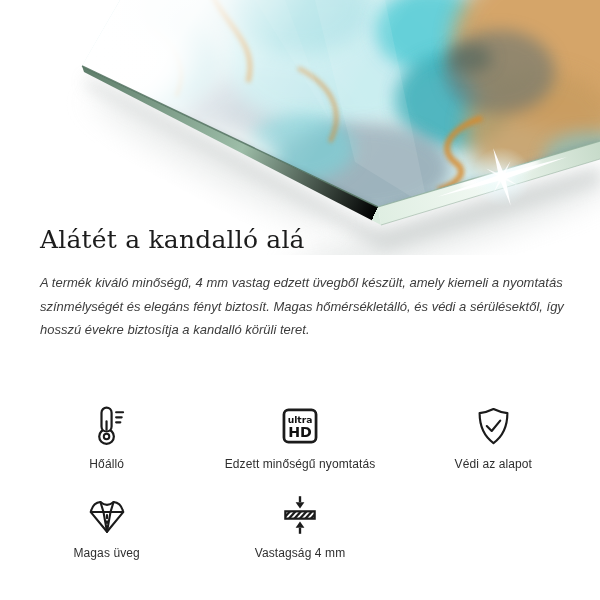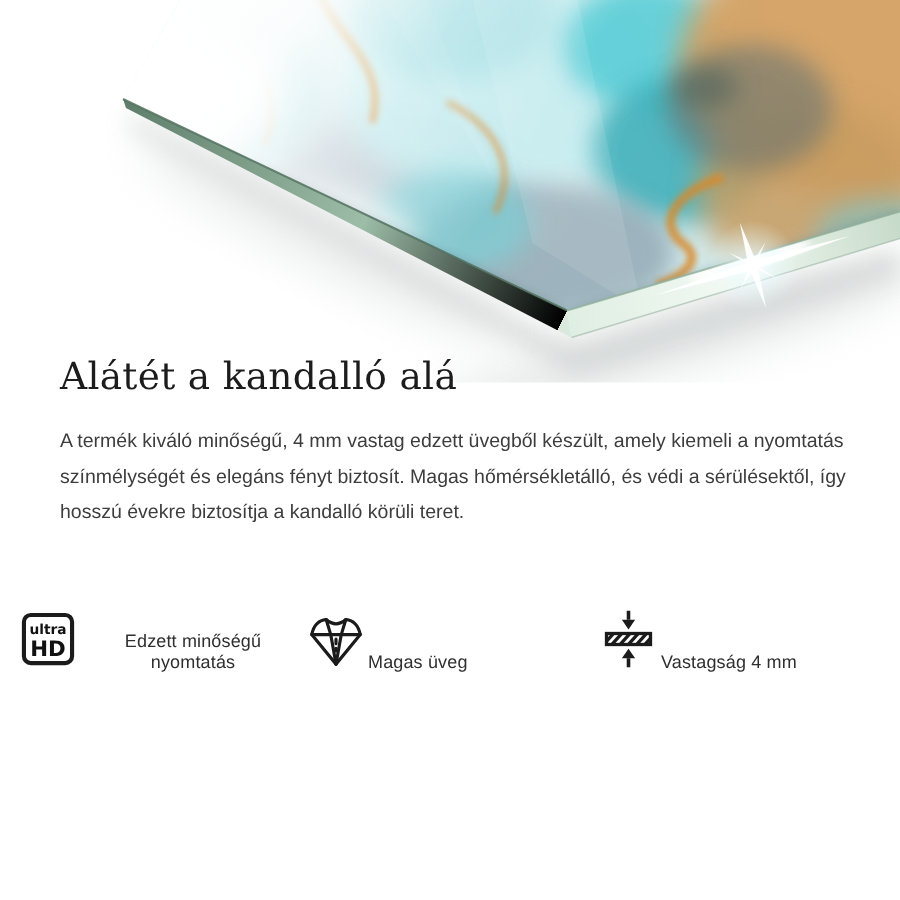--- a/index.html
+++ b/index.html
@@ -1,34 +1,34 @@
 <!DOCTYPE html>
 <html><head>
 <meta charset="utf-8">
 <style>
   html,body{margin:0;padding:0;background:#ffffff;}
   .stage{
     position:relative;width:600px;height:600px;overflow:hidden;background:#ffffff;
     font-family:"Liberation Sans","DejaVu Sans",sans-serif;
   }
   .hero{position:absolute;top:0;left:0;width:600px;height:255px;}
-  .content{position:absolute;left:40px;top:233px;width:530px;}
+  .content{position:absolute;left:40px;top:222px;width:530px;}
   h1.title{
     font-family:"DejaVu Serif","Liberation Serif",serif;
     font-weight:400;font-size:25px;line-height:36px;color:#1c1c1c;
     margin:0;letter-spacing:.2px;
   }
   p.desc{
-    margin:13px 0 0 0;font-size:13px;line-height:23.5px;color:#3d3d3d;width:527px;
+    margin:13px 0 0 0;font-size:13px;line-height:23.5px;color:#3d3d3d;width:527px;font-style:italic;
   }
   .features{
     position:absolute;left:10px;top:402px;width:580px;
     display:grid;grid-template-columns:repeat(3,1fr);row-gap:20px;
   }
-  .feature{display:flex;flex-direction:row;align-items:flex-end;}
+  .feature{display:flex;flex-direction:column;align-items:center;}
   .icon-box{height:46px;display:flex;align-items:flex-end;justify-content:center;}
   .f-label{margin-top:9px;font-size:12px;color:#2f2f2f;letter-spacing:.1px;text-align:center;}
   .fsvg{stroke:#1b1b1b;fill:none;stroke-width:2.4;}
 </style>
 </head>
 <body>
 
 <div class="stage">
 
   <div class="hero">
@@ -136,32 +136,55 @@
 
   <div class="content">
     <h1 class="title">
       <span>Alátét a kandalló alá</span><br>
     </h1>
     <p class="desc">A termék kiváló minőségű, 4 mm vastag edzett üvegből készült, amely kiemeli a nyomtatás színmélységét és elegáns fényt biztosít. Magas hőmérsékletálló, és védi a sérülésektől, így hosszú évekre biztosítja a kandalló körüli teret.</p>
   </div>
 
   <div class="features">
 
+    <div class="feature">
+      <div class="icon-box">
+        <svg class="fsvg" width="44" height="44" viewBox="0 0 48 48" stroke-linecap="round" stroke-linejoin="round">
+          <circle cx="23.5" cy="35.5" r="8"></circle>
+          <rect x="18" y="4" width="11" height="26" rx="5.5" fill="#ffffff"></rect>
+          <line x1="23.5" y1="19" x2="23.5" y2="28"></line>
+          <circle cx="23.5" cy="35.5" r="3" stroke-width="2.2"></circle>
+          <line x1="34" y1="9" x2="41.5" y2="9"></line>
+          <line x1="34" y1="14.5" x2="40" y2="14.5"></line>
+          <line x1="34" y1="20" x2="38.5" y2="20"></line>
+        </svg>
+      </div>
+      <div class="f-label">Hőálló</div>
+    </div>
 
     <div class="feature">
       <div class="icon-box">
         <svg width="44" height="44" viewBox="0 0 48 48">
           <rect x="6.5" y="6.5" width="35" height="35" rx="5" fill="none" stroke="#1b1b1b" stroke-width="3"></rect>
           <text x="24" y="20.5" text-anchor="middle" font-family="DejaVu Sans, sans-serif" font-size="10" font-weight="bold" fill="#111111" stroke="none">ultra</text>
           <text x="24" y="36" text-anchor="middle" font-family="DejaVu Sans, sans-serif" font-size="15.5" font-weight="bold" fill="#111111" stroke="none">HD</text>
         </svg>
       </div>
       <div class="f-label">Edzett minőségű nyomtatás</div>
     </div>
 
+    <div class="feature">
+      <div class="icon-box">
+        <svg class="fsvg" width="43" height="43" viewBox="0 0 48 48" stroke-linecap="round" stroke-linejoin="round">
+          <path d="M24,4.5 C29,7 35,8.5 39.5,9 C39.5,21 36.5,33.5 24,42.5 C11.5,33.5 8.5,21 8.5,9 C13,8.5 19,7 24,4.5 Z"></path>
+          <polyline points="16.5,23.5 22,29 31.5,17.5"></polyline>
+        </svg>
+      </div>
+      <div class="f-label">Védi az alapot</div>
+    </div>
 
     <div class="feature">
       <div class="icon-box">
         <svg class="fsvg" width="42" height="42" viewBox="0 0 48 48" stroke-width="2.2" stroke-linecap="round" stroke-linejoin="round">
           <path d="M5.5,19.5 C7,12.5 11,8.5 16.5,8 Q24,14.5 31.5,8 C37,8.5 41,12.5 42.5,19.5 L24,42 Z"></path>
           <line x1="5.5" y1="19.5" x2="42.5" y2="19.5"></line>
           <line x1="16.5" y1="8" x2="20" y2="19.5"></line>
           <line x1="31.5" y1="8" x2="28" y2="19.5"></line>
           <line x1="20" y1="19.5" x2="24" y2="42"></line>
           <line x1="28" y1="19.5" x2="24" y2="42"></line>

